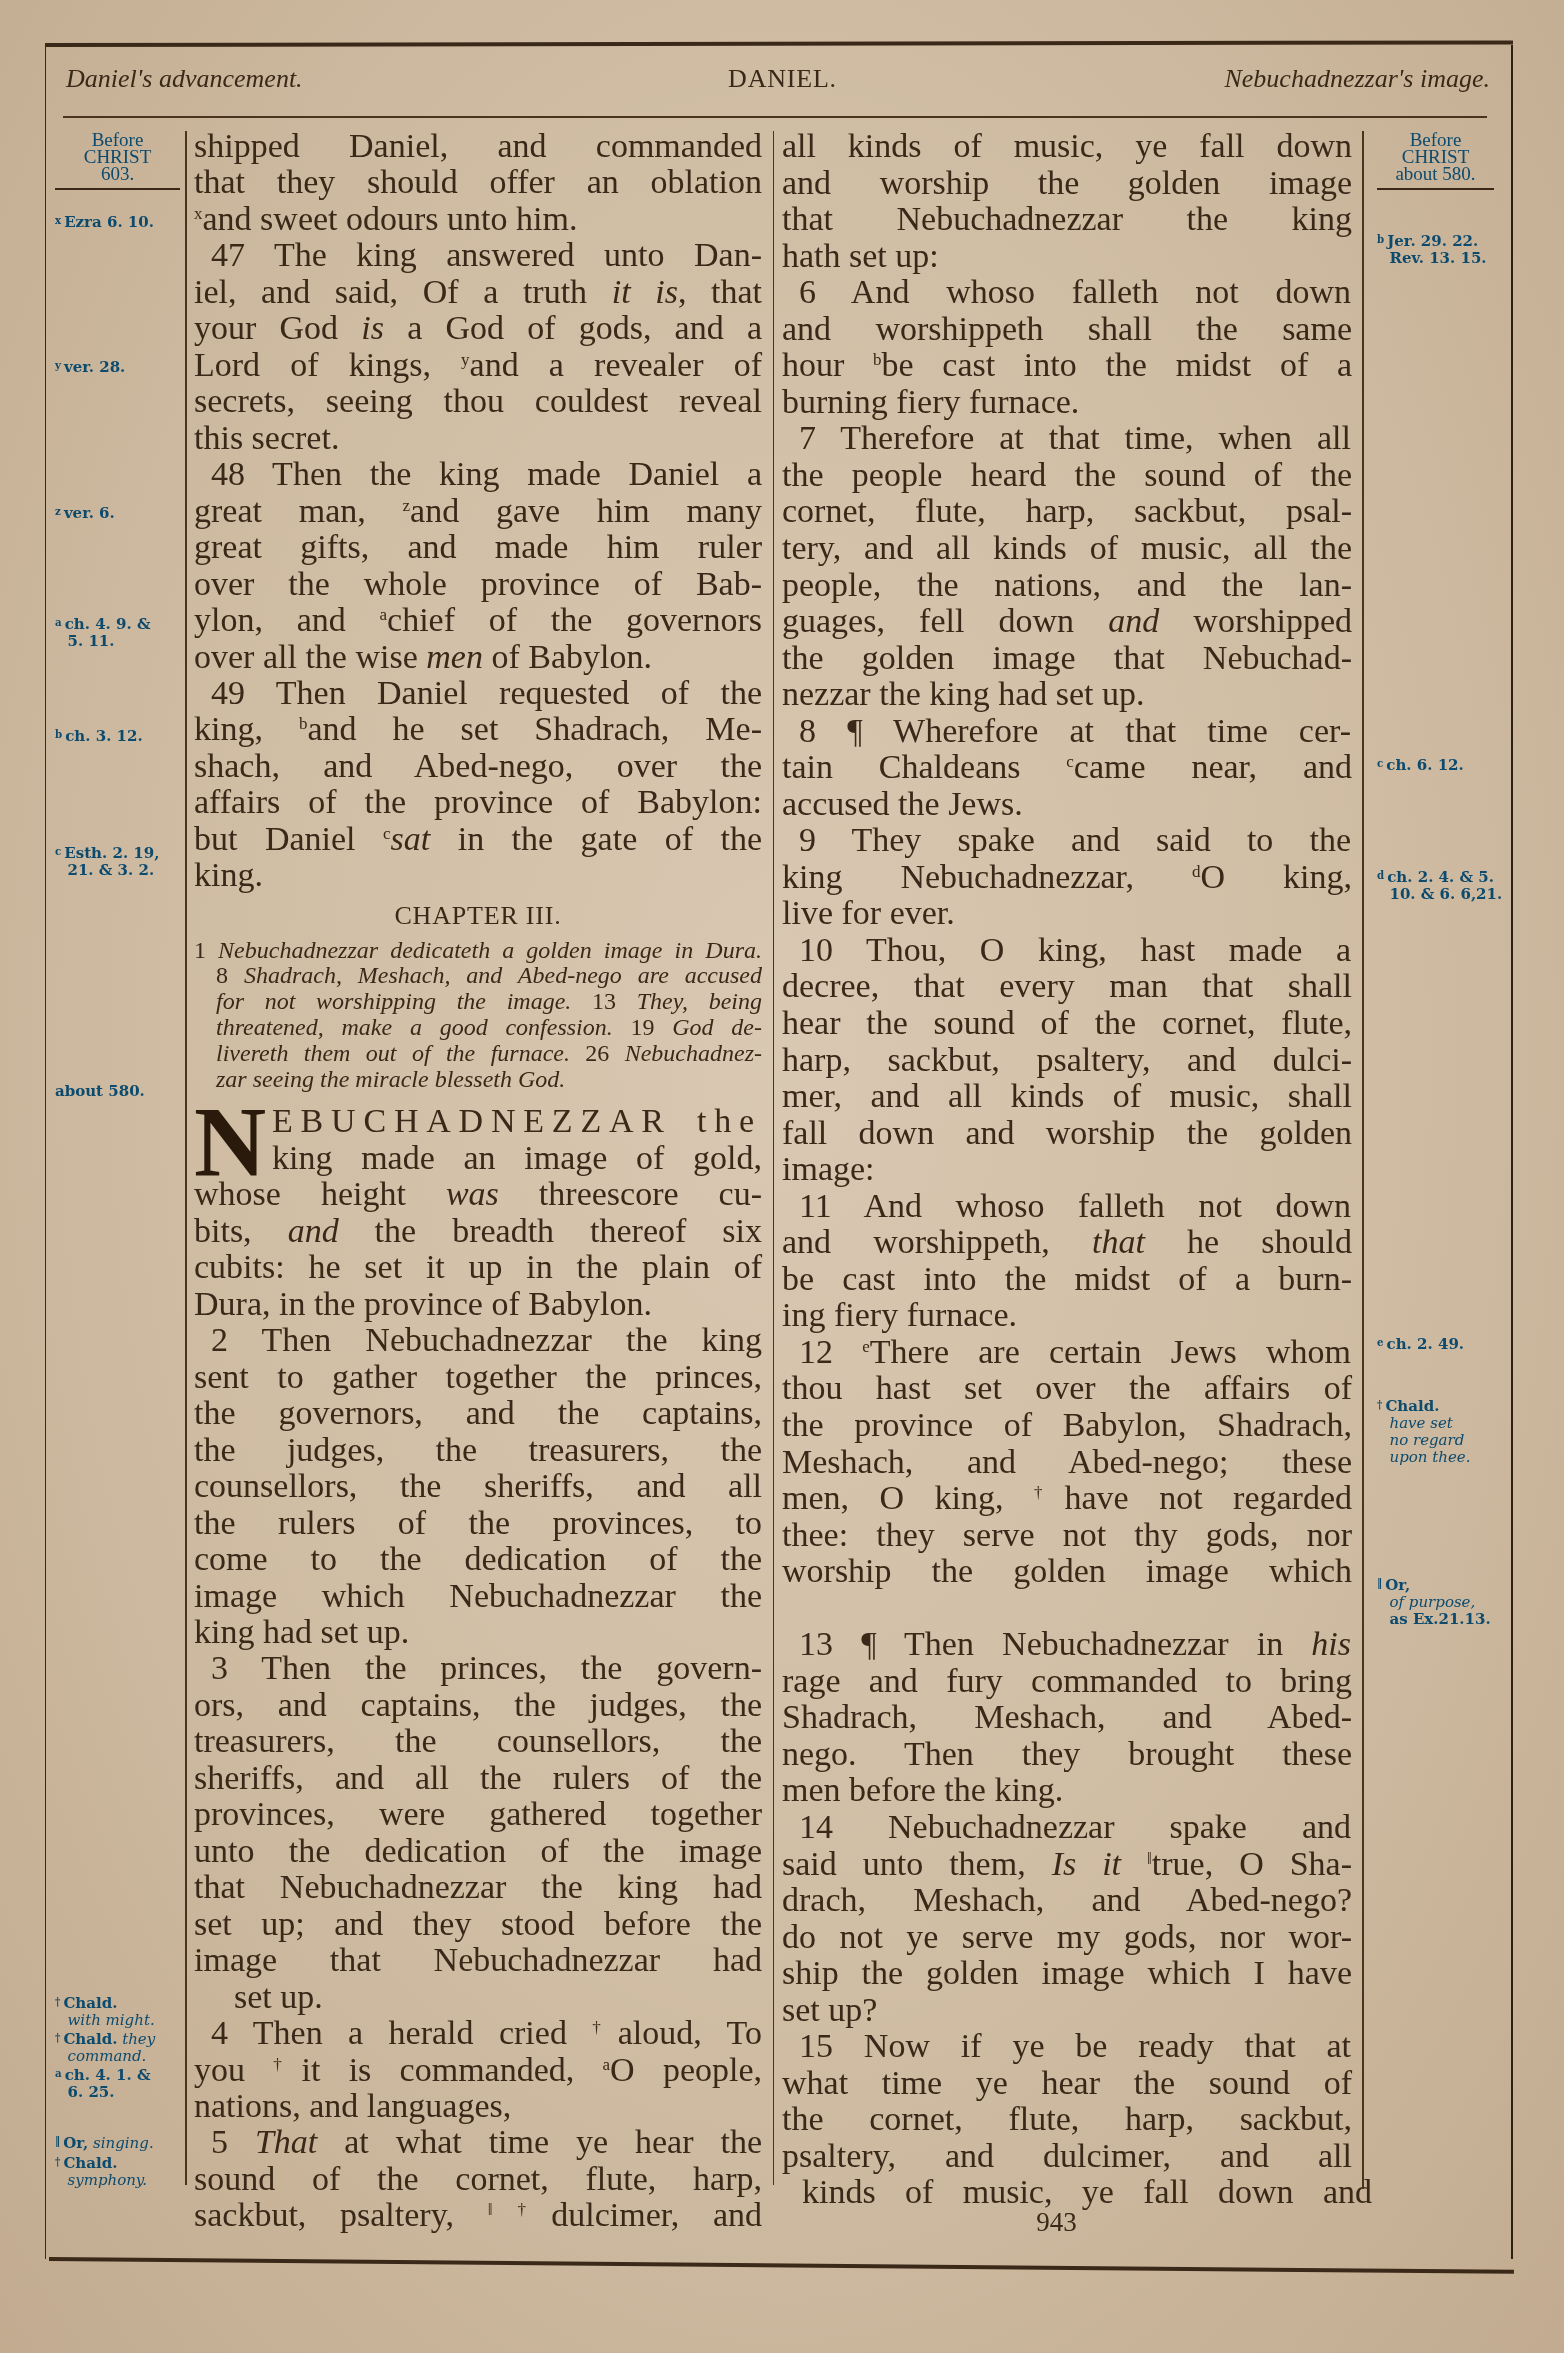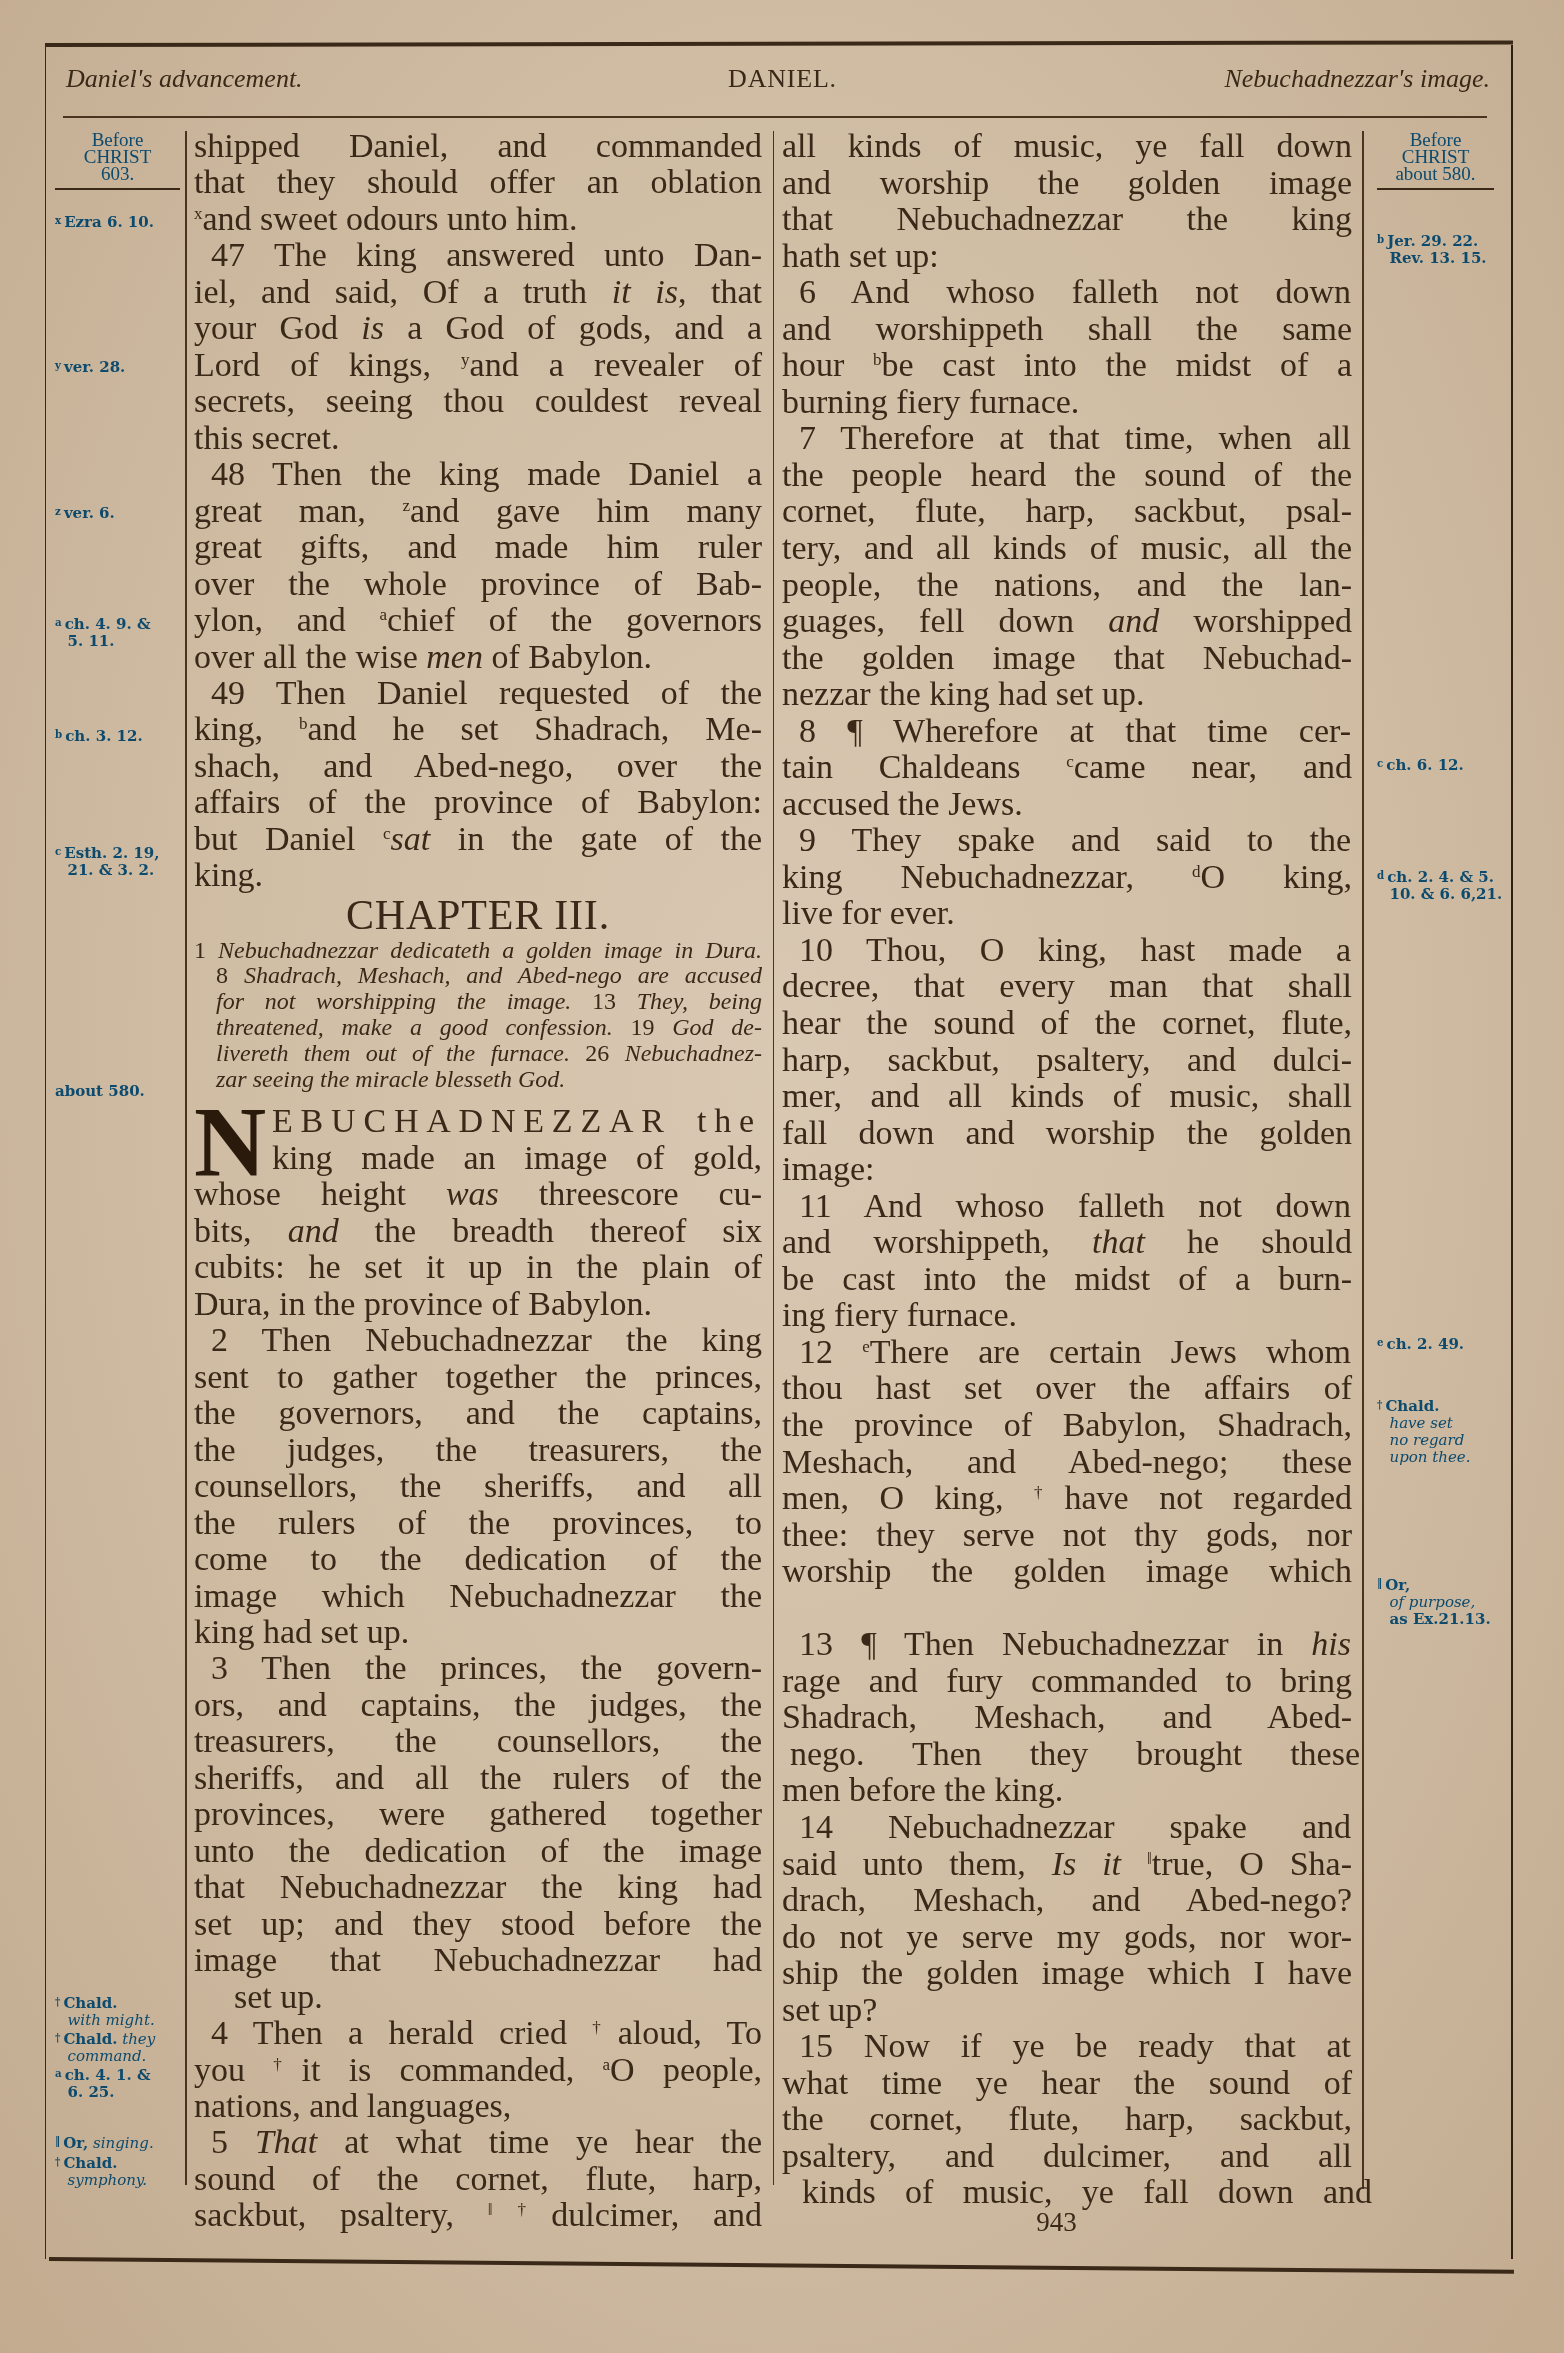--- a/index.html
+++ b/index.html
@@ -47,21 +47,21 @@
 
     .text-col { position: absolute; font-family: "Liberation Serif", "DejaVu Serif", serif; font-size: 34px; }
     .line {
       position: absolute; left: 0; white-space: nowrap; height: 37px; line-height: 37px;
       text-align: justify; text-align-last: justify;
     }
     .line.last { text-align-last: left; }
     .line.center { text-align: center; text-align-last: center; }
     .line i { font-style: italic; }
     .line sup { font-size: 17px; vertical-align: 11px; line-height: 0; }
-    .chapter-title { font-size: 42px; letter-spacing: 0.8px; }
+    .chapter-title { font-size: 26px; letter-spacing: 0.8px; }
     .summary { font-size: 24px; font-style: italic; height: 27px; line-height: 27px; }
     .summary .n { font-style: normal; }
     .dropcap {
       position: absolute; font-family: "Liberation Serif", serif; font-size: 100px; line-height: 86px;
       color: #2a1a0c; font-weight: bold;
     }
     .smallcaps { letter-spacing: 7.8px; }
     .page-number {
       position: absolute; left: 1025px; top: 2207px; width: 63px; text-align: center;
       font-family: "Liberation Serif", serif; font-size: 27px;
@@ -268,21 +268,21 @@
     <div class="line" style="top: 1206px; left: 17px; width: 552px;">12 <sup>e</sup>There are certain Jews whom</div>
     <div class="line" style="top: 1242px; left: 0px; width: 570px;">thou hast set over the affairs of</div>
     <div class="line" style="top: 1279px; left: 0px; width: 570px;">the province of Babylon, Shadrach,</div>
     <div class="line" style="top: 1316px; left: 0px; width: 570px;">Meshach, and Abed-nego; these</div>
     <div class="line" style="top: 1352px; left: 0px; width: 570px;">men, O king, <sup>†</sup>have not regarded</div>
     <div class="line" style="top: 1389px; left: 0px; width: 570px;">thee: they serve not thy gods, nor</div>
     <div class="line" style="top: 1425px; left: 0px; width: 570px;">worship the golden image which</div>
     <div class="line" style="top: 1498px; left: 17px; width: 552px;">13 ¶ Then Nebuchadnezzar in <i>his</i></div>
     <div class="line" style="top: 1535px; left: 0px; width: 570px;">rage and fury commanded to bring</div>
     <div class="line" style="top: 1571px; left: 0px; width: 570px;">Shadrach, Meshach, and Abed-</div>
-    <div class="line" style="top: 1608px; left: 8px; width: 570px;">nego. Then they brought these</div>
+    <div class="line" style="top: 1608px; left: 0px; width: 570px;">nego. Then they brought these</div>
     <div class="line last" style="top: 1644px; left: 0px; width: 570px;">men before the king.</div>
     <div class="line" style="top: 1681px; left: 17px; width: 552px;">14 Nebuchadnezzar spake and</div>
     <div class="line" style="top: 1718px; left: 0px; width: 570px;">said unto them, <i>Is it</i> <sup>‖</sup>true, O Sha-</div>
     <div class="line" style="top: 1754px; left: 0px; width: 570px;">drach, Meshach, and Abed-nego?</div>
     <div class="line" style="top: 1791px; left: 0px; width: 570px;">do not ye serve my gods, nor wor-</div>
     <div class="line last" style="top: 1864px; left: 0px; width: 570px;">set up?</div>
     <div class="line" style="top: 1827px; left: 0px; width: 570px;">ship the golden image which I have</div>
     <div class="line" style="top: 1900px; left: 17px; width: 552px;">15 Now if ye be ready that at</div>
     <div class="line" style="top: 1937px; left: 0px; width: 570px;">what time ye hear the sound of</div>
     <div class="line" style="top: 1973px; left: 0px; width: 570px;">the cornet, flute, harp, sackbut,</div>

